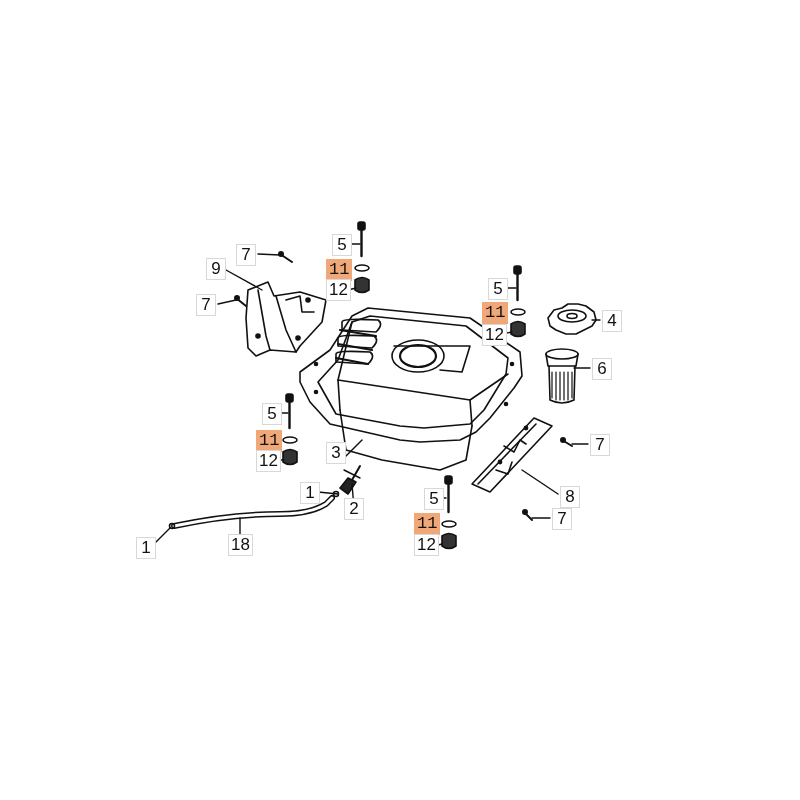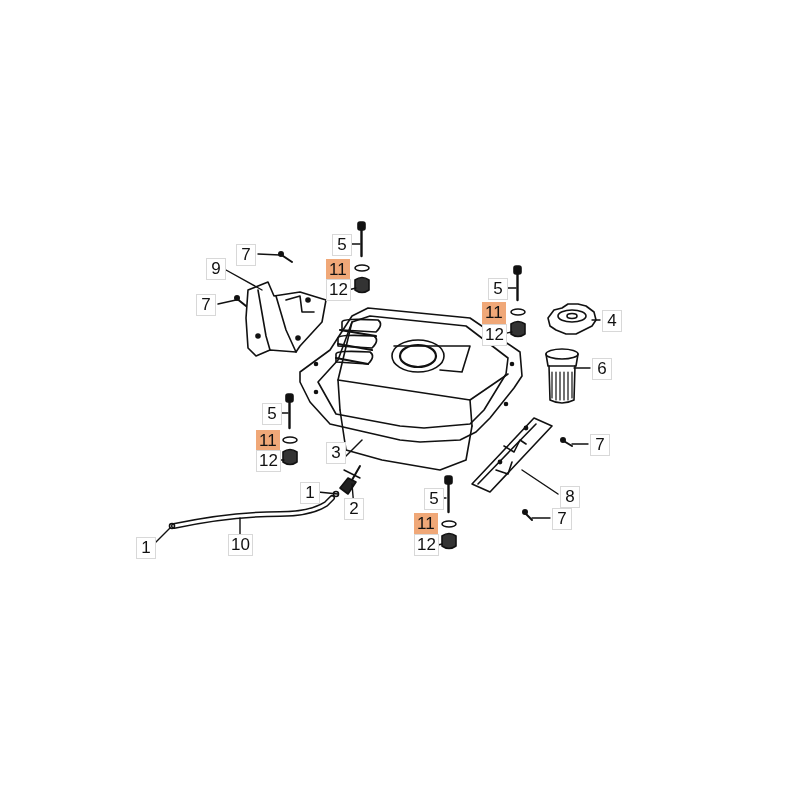--- a/index.html
+++ b/index.html
@@ -3,21 +3,21 @@
 <meta charset="utf-8">
 <style>
   html, body { margin:0; padding:0; background:#ffffff; }
   body { width:800px; height:800px; position:relative; overflow:hidden; font-family:"Liberation Sans", sans-serif; }
   #diagram { position:absolute; left:0; top:0; width:800px; height:800px; }
   .label {
     position:absolute; font-family:"Liberation Sans", sans-serif; font-size:17px; color:#111;
     line-height:20px; height:20px; padding:0 2px; border:1px solid #d8d8d8; background:#fff;
     text-align:center; min-width:14px;
   }
-  .label.hl { background:#f0a878; border-color:#f0a878; }
+  .label.hl { background:#f0a878; border-color:#f0a878;font-family:Liberation Mono, monospace; }
 </style>
 </head>
 <body>
 
 <svg id="diagram" viewBox="0 0 800 800" xmlns="http://www.w3.org/2000/svg" fill="none" stroke="#111" stroke-width="1.6" stroke-linejoin="round" stroke-linecap="round">
 
   <g>
     <path d="M300 382 L300 372 L330 350 L352 316 L368 308 L470 318 L520 352 L522 376 L514 388 L490 418 L476 432 L460 440 L420 442 L400 440 L330 424 L310 402 Z"></path>
     <path d="M318 382 L338 360 L352 322 L370 316 L466 326 L508 358 L506 374 L484 410 L470 424 L424 428 L400 426 L336 414 Z"></path>
     <path d="M340 410 L346 450 L382 460 L440 470 L466 460 L472 426"></path>
@@ -160,14 +160,14 @@
   <div class="label" style="left:326px;top:442px;">3</div>
   <div class="label" style="left:590px;top:434px;">7</div>
   <div class="label" style="left:300px;top:482px;">1</div>
   <div class="label" style="left:344px;top:498px;">2</div>
   <div class="label" style="left:560px;top:486px;">8</div>
   <div class="label" style="left:424px;top:488px;">5</div>
   <div class="label hl" style="left:414px;top:513px;">11</div>
   <div class="label" style="left:552px;top:508px;">7</div>
   <div class="label" style="left:414px;top:534px;">12</div>
   <div class="label" style="left:136px;top:537px;">1</div>
-  <div class="label" style="left:228px;top:534px;">10</div>
+  <div class="label" style="left:228px;top:534px;">18</div>
 </div>
 
 </body></html>

